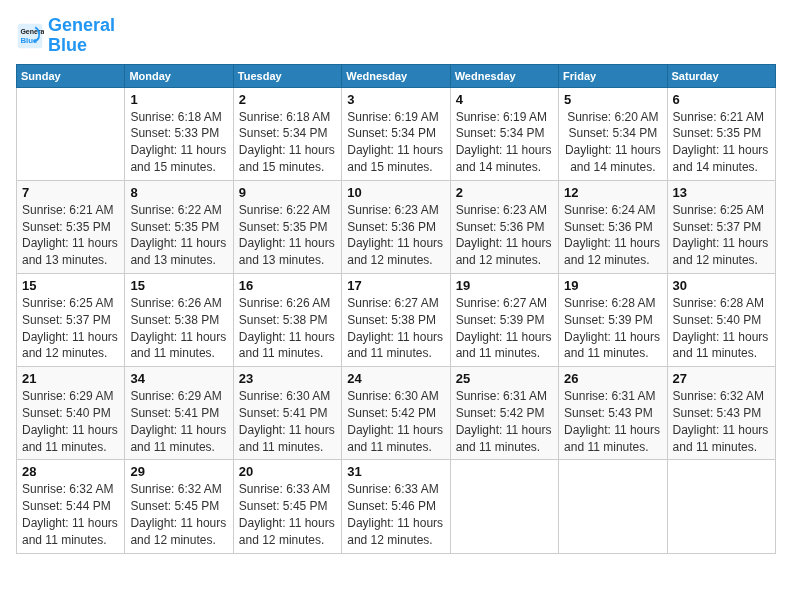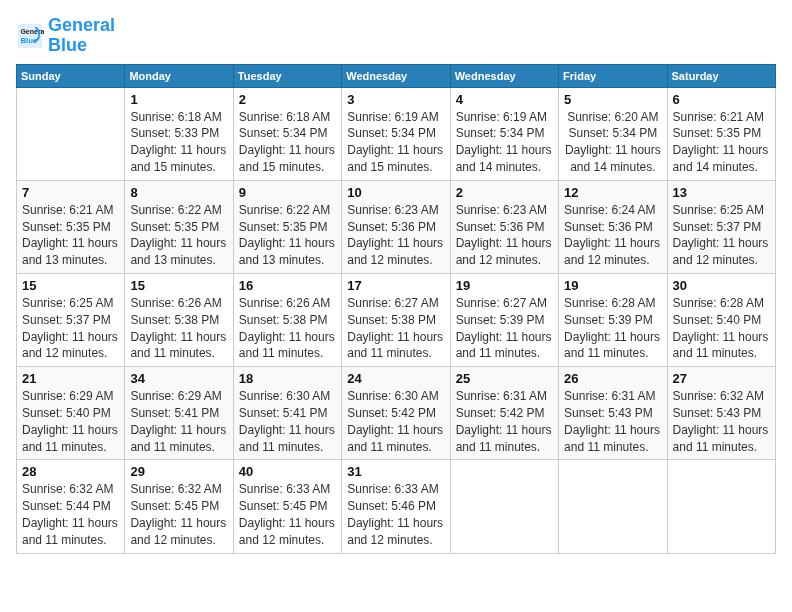--- a/index.html
+++ b/index.html
@@ -279,21 +279,21 @@
 and 11 minutes.</div>
         </td>
         <td>
           <span class="day-number">34</span>
           <div class="day-info" style="white-space: pre-line;">Sunrise: 6:29 AM
 Sunset: 5:41 PM
 Daylight: 11 hours
 and 11 minutes.</div>
         </td>
         <td>
-          <span class="day-number">18</span>
+          <span class="day-number">23</span>
           <div class="day-info" style="white-space: pre-line;">Sunrise: 6:30 AM
 Sunset: 5:41 PM
 Daylight: 11 hours
 and 11 minutes.</div>
         </td>
         <td>
           <span class="day-number">24</span>
           <div class="day-info" style="white-space: pre-line;">Sunrise: 6:30 AM
 Sunset: 5:42 PM
 Daylight: 11 hours
@@ -330,21 +330,21 @@
 and 11 minutes.</div>
         </td>
         <td>
           <span class="day-number">29</span>
           <div class="day-info" style="white-space: pre-line;">Sunrise: 6:32 AM
 Sunset: 5:45 PM
 Daylight: 11 hours
 and 12 minutes.</div>
         </td>
         <td>
-          <span class="day-number">40</span>
+          <span class="day-number">20</span>
           <div class="day-info" style="white-space: pre-line;">Sunrise: 6:33 AM
 Sunset: 5:45 PM
 Daylight: 11 hours
 and 12 minutes.</div>
         </td>
         <td>
           <span class="day-number">31</span>
           <div class="day-info" style="white-space: pre-line;">Sunrise: 6:33 AM
 Sunset: 5:46 PM
 Daylight: 11 hours

